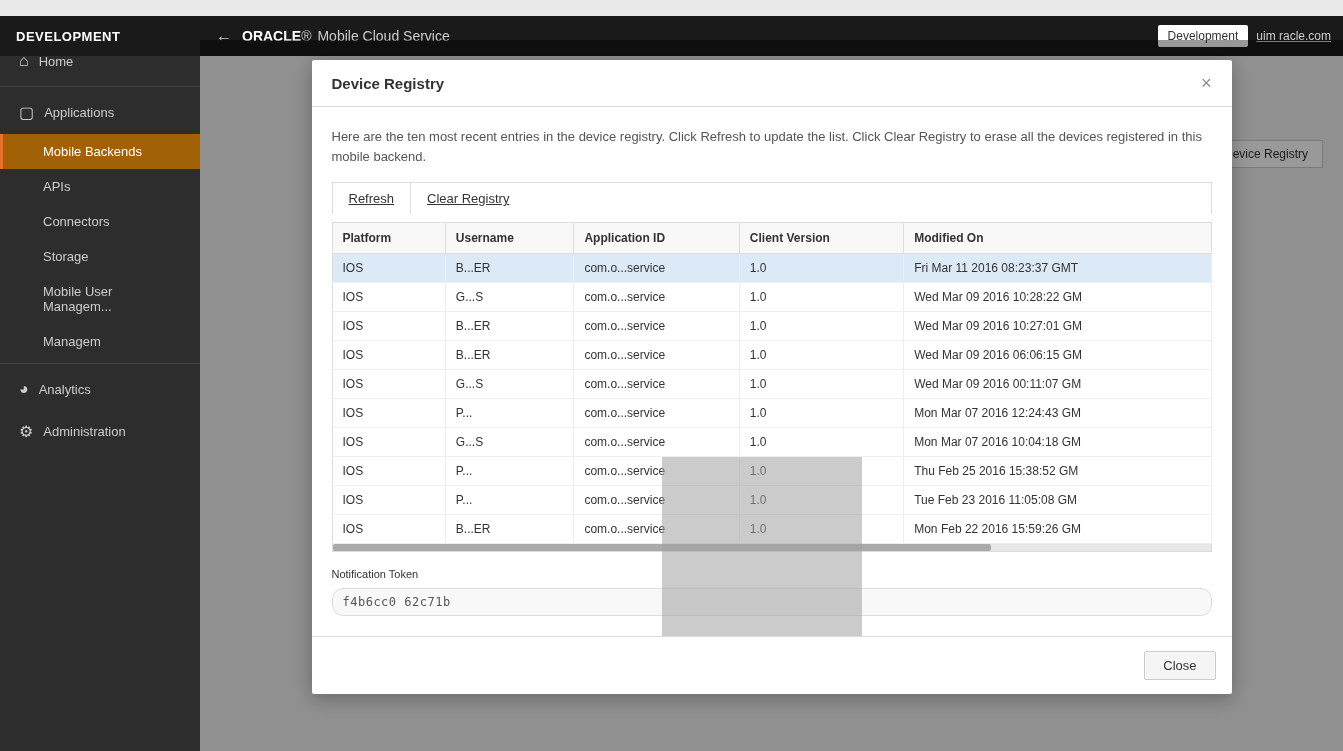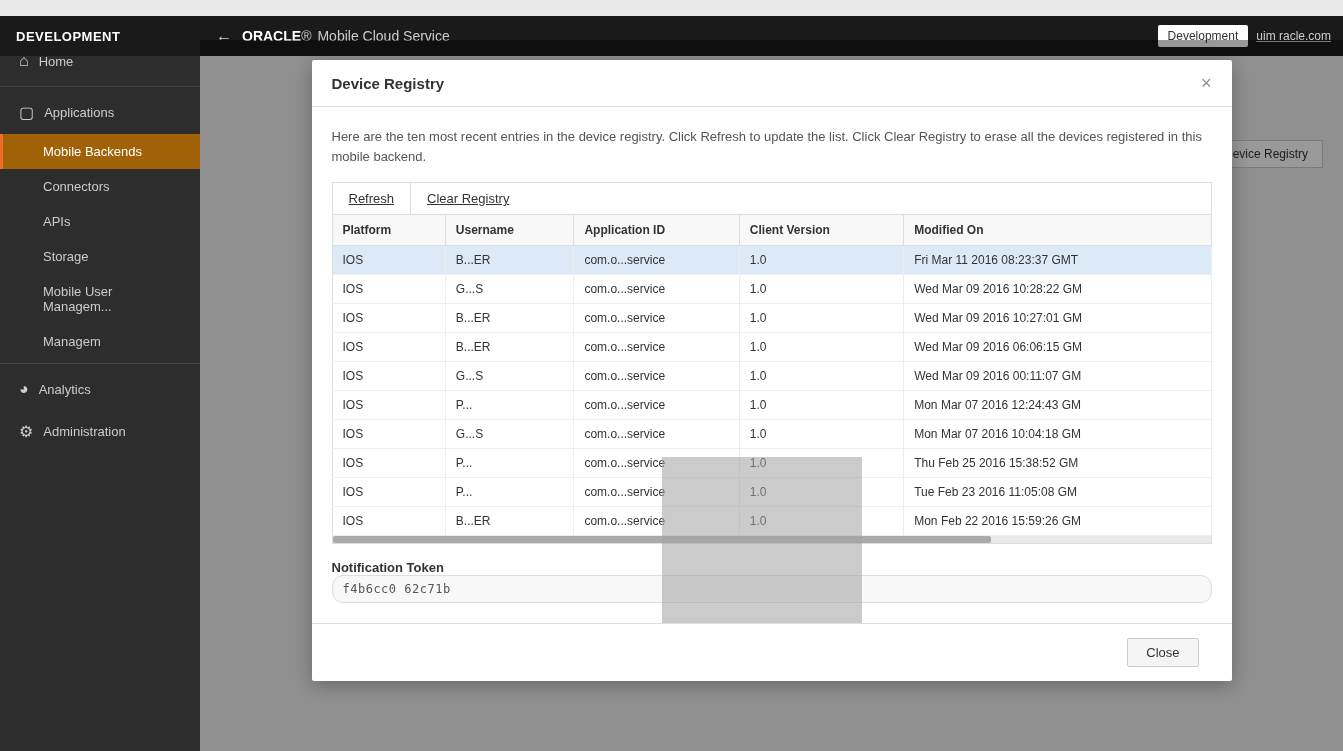--- a/index.html
+++ b/index.html
@@ -94,21 +94,21 @@
       border: 1px solid #ddd; border-bottom: none;
     }
     .table-toolbar-btn {
       background: none; border: none; border-right: 1px solid #ddd;
       padding: 8px 16px; font-size: 13px; color: #333; cursor: pointer; text-decoration: underline;
     }
     .table-toolbar-btn:last-child { border-right: none; }
 
     
     .data-table {
-      width: 100%; border-collapse: collapse; border: 1px solid #ddd; font-size: 12px;
+      width: 100%; border-collapse: collapse; border: 1px solid #ddd; font-size: 12px; margin-top: 8px;
     }
     .data-table th {
       background: #f8f8f8; padding: 8px 10px; text-align: left;
       border-bottom: 1px solid #ddd; border-right: 1px solid #ddd;
       font-weight: bold; color: #333; font-size: 12px; white-space: nowrap;
     }
     .data-table td {
       padding: 7px 10px; border-bottom: 1px solid #eee; border-right: 1px solid #eee;
       color: #333; white-space: nowrap; overflow: hidden; max-width: 200px; text-overflow: ellipsis;
     }
@@ -123,29 +123,29 @@
     .table-scrollbar {
       height: 8px; background: #e8e8e8; border: 1px solid #ddd; border-top: none;
       position: relative; margin-bottom: 16px;
     }
     .table-scrollbar-thumb {
       position: absolute; left: 0; height: 100%; width: 75%; background: #aaa; border-radius: 2px;
     }
 
     
     .notification-token-section { margin-top: 4px; }
-    .notification-token-label { font-size: 13px; font-weight: bold; color: #333; }
+    .notification-token-label { font-size: 11px; font-weight: normal; color: #333; margin-bottom: 8px; }
     .notification-token-value {
       font-size: 12px; color: #555; background: #f8f8f8; border: 1px solid #ddd;
       padding: 6px 10px; border-radius: 11px; font-family: monospace; letter-spacing: 0.5px;
     }
 
     
     .modal-footer {
-      padding: 14px 33px; border-top: 1px solid #ddd; display: flex; justify-content: flex-end;
+      padding: 14px 16px; border-top: 1px solid #ddd; display: flex; justify-content: flex-end;
     }
     .close-btn {
       background: #f5f5f5; border: 1px solid #ccc; padding: 6px 18px;
       font-size: 13px; cursor: pointer; color: #333; border-radius: 2px;
     }
 
     
     .table-frost-overlay {
       position: absolute; left: 330px; top: 243px; width: 200px; height: 300px;
       background: rgba(160,160,160,0.55); pointer-events: none; z-index: 10;
@@ -176,24 +176,24 @@
   </div>
   <div class="sidebar-section-divider"></div>
   <div class="sidebar-item">
     <span class="icon">▢</span>
     <span>Applications</span>
   </div>
   <div class="sidebar-item-child active">
     <span>Mobile Backends</span>
   </div>
   <div class="sidebar-item-child">
+    <span>APIs</span>
+  </div>
+  <div class="sidebar-item-child">
     <span>Connectors</span>
-  </div>
-  <div class="sidebar-item-child">
-    <span>APIs</span>
   </div>
   <div class="sidebar-item-child">
     <span>Storage</span>
   </div>
   <div class="sidebar-item-child">
     <span>Mobile User Managem...</span>
   </div>
   <div class="sidebar-item-child">
     <span>Managem</span>
   </div>

